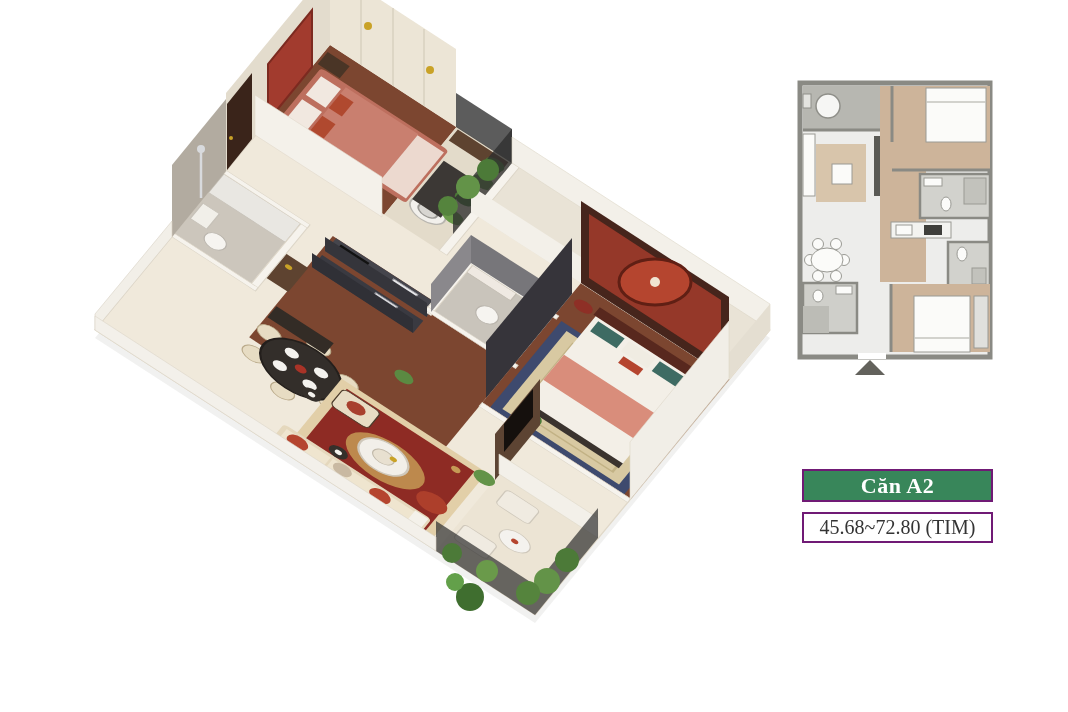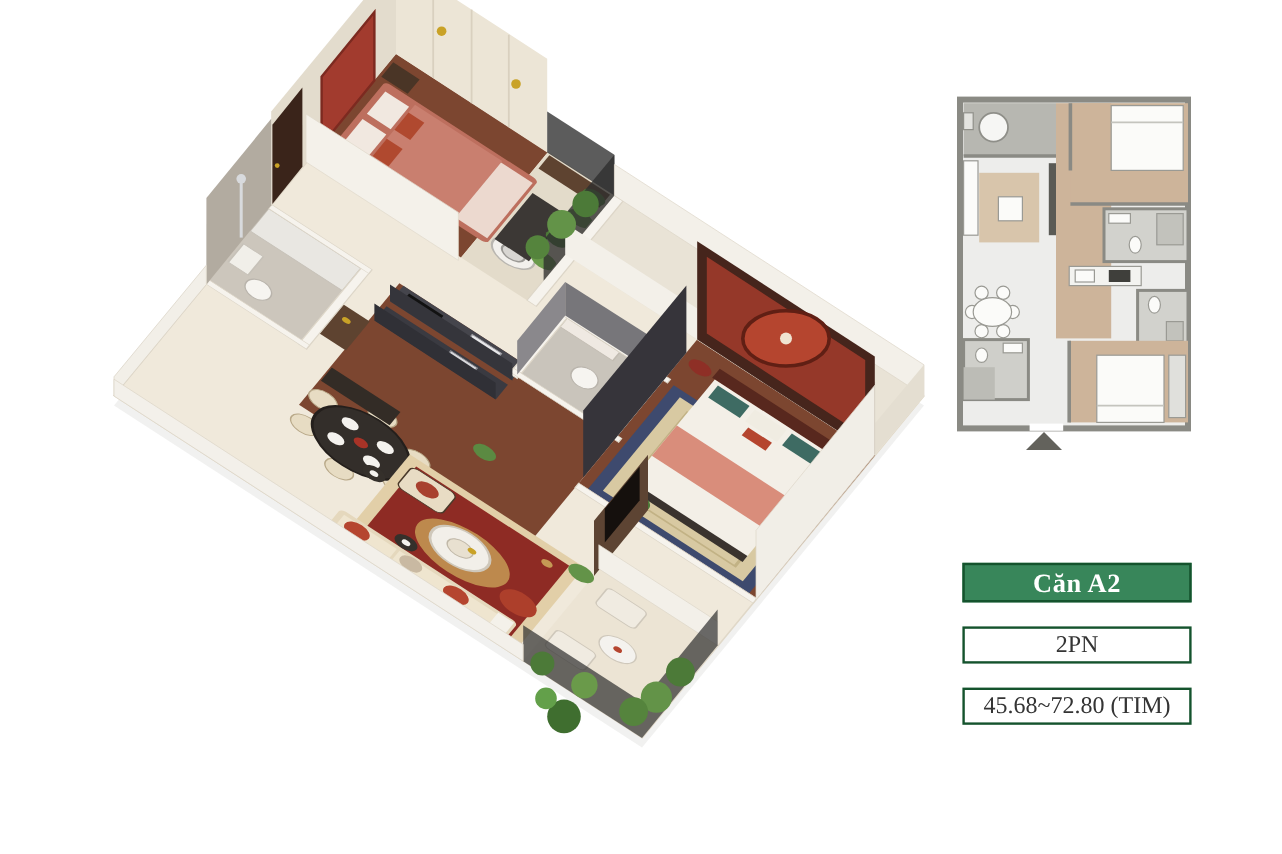--- a/index.html
+++ b/index.html
@@ -2,23 +2,23 @@
 <html><head>
 <meta charset="utf-8">
 <style>
   html,body{margin:0;padding:0;background:#fff;}
   .stage{position:relative;width:1068px;height:712px;background:#ffffff;overflow:hidden;
          font-family:"Liberation Serif", serif;}
   svg{display:block;}
   .abs{position:absolute;}
   
   .unit-table{position:absolute;left:802px;top:469px;width:191px;}
-  .unit-table .cell{box-sizing:border-box;width:100%;border:2px solid #14532d;background:#fff;
+  .unit-table .cell{box-sizing:border-box;width:100%;border:2px solid #701a75;background:#fff;
       text-align:center;display:flex;align-items:center;justify-content:center;
-      font-size:20px;color:#343434;margin-bottom:20px;height:31px;}
+      font-size:20px;color:#343434;margin-bottom:10px;height:31px;}
   .unit-table .cell.header{background:#38865a;color:#ffffff;font-weight:bold;
       font-size:22px;height:33px;letter-spacing:0.5px;}
 </style>
 </head>
 <body>
 
 <div class="stage">
 
   <svg class="abs" style="left:0;top:0" width="798" height="712" viewBox="0 0 798 712">
 
@@ -302,17 +302,16 @@
     <rect x="178" y="218" width="14" height="52" fill="#e0e0dc" stroke="#9a9a94"></rect>
     <line x1="95" y1="206" x2="95" y2="274" stroke="#8a8a84" stroke-width="3"></line>
 
     <rect x="62" y="275" width="28" height="6" fill="#ffffff"></rect>
 
     <polygon points="74,282 59,297 89,297" fill="#63625c"></polygon>
   </svg>
 
   <div class="unit-table">
     <div class="cell header">Căn A2</div>
-    <div class="cell">2PN</div>
     <div class="cell">45.68~72.80 (TIM)</div>
   </div>
 
 </div>
 
 </body></html>

